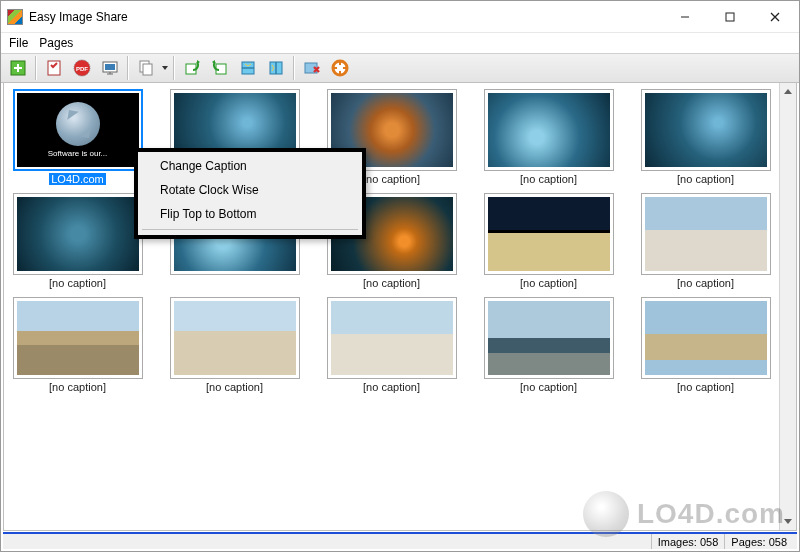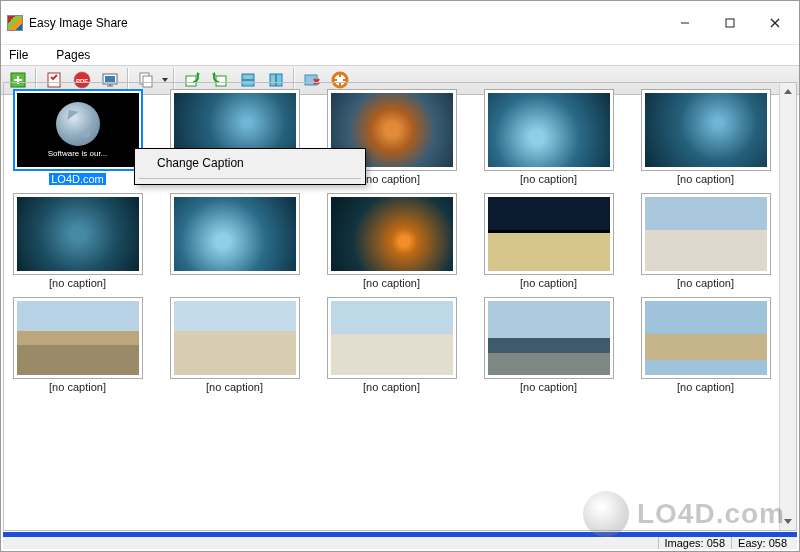--- a/index.html
+++ b/index.html
@@ -1,29 +1,29 @@
 <!DOCTYPE html>
 <html><head>
 <meta charset="utf-8">
 <style>
   * { box-sizing: border-box; margin: 0; padding: 0; }
   html, body { width: 800px; height: 552px; overflow: hidden; font-family: "Segoe UI", Tahoma, sans-serif; font-size: 12px; }
   body { background: #fff; border: 1px solid #999; position: relative; }
 
   
-  .titlebar { height: 44px; background: #fff; display: flex; align-items: center; padding: 0 2px 0 6px; border-bottom: 1px solid #e8e8e8; }
+  .titlebar { height: 32px; background: #fff; display: flex; align-items: center; padding: 0 2px 0 6px; border-bottom: 1px solid #e8e8e8; }
   .titlebar .app-icon { width: 16px; height: 16px; margin-right: 6px; background: linear-gradient(135deg,#c1272d 25%, #8cc63f 25% 50%, #f7931e 50% 75%, #0071bc 75%); border: 1px solid #888; }
   .titlebar .title { flex: 0 0 auto; font-size: 12px; }
   .titlebar .spacer { flex: 1; }
   .winbtn { width: 45px; height: 28px; display: flex; align-items: center; justify-content: center; color: #222; font-family: Arial; font-size: 10px;}
   .winbtn svg { width: 10px; height: 10px; stroke: #222; fill: none; stroke-width: 1; }
   .winbtn.close svg { stroke-width: 1.3; }
 
   
-  .menubar { height: 20px; display: flex; align-items: center; padding: 0 4px; gap: 20px; font-size: 12px; }
+  .menubar { height: 20px; display: flex; align-items: center; padding: 0 4px; gap: 3px; font-size: 12px; }
   .menubar span { padding: 1px 4px; }
 
   
   .toolbar { height: 30px; background: linear-gradient(#f2f2f2,#e4e4e4); border-top: 1px solid #d0d0d0; border-bottom: 1px solid #c0c0c0; display: flex; align-items: center; padding: 0 4px; gap: 2px; }
   .tbtn { width: 26px; height: 26px; border: 1px solid transparent; border-radius: 2px; display: flex; align-items:center; justify-content:center; }
   .tsep { width: 1px; height: 24px; border-left: 1px solid #bfbfbf; border-right: 1px solid #fff; margin: 0 2px; }
   .dropdown-handle { width: 8px; height: 26px; display:flex; align-items:center; justify-content:center; }
   .dropdown-handle .arrow { width:0;height:0;border-left:3px solid transparent;border-right:3px solid transparent;border-top:4px solid #333; }
 
   
@@ -58,26 +58,26 @@
   .img-tower { background: linear-gradient(#9fc3db 0 45%, #c6b48a 45% 80%, #9fc3db 80% 100%); }
 
   .logo-thumb { width:122px; height:74px; background:#000; display:flex; flex-direction:column; align-items:center; justify-content:center; }
   .logo-thumb .circ { width:44px; height:44px; border-radius:50%; background: radial-gradient(circle at 40% 35%, #d4e1ec 5%, #8da9bd 50%, #5d7b92 100%); position:relative; }
   .logo-thumb .circ::before, .logo-thumb .circ::after { content:""; position:absolute; width:0;height:0; border:7px solid transparent; }
   .logo-thumb .circ::before { top:1px; left:6px; border-bottom-color:#8fa9bd; transform:rotate(-35deg); }
   .logo-thumb .circ::after { bottom:1px; right:4px; border-top-color:#8fa9bd; transform:rotate(-35deg); }
   .logo-thumb .tag { font-size:8px; color:#fff; margin-top:3px; }
 
   
-  .context-menu { position:absolute; top: 147px; left: 133px; width: 232px; background:#f0f0f0; border:1px solid #000000; box-shadow: 3px 3px 6px rgba(0,0,0,.25); padding: 2px; z-index: 50; }
+  .context-menu { position:absolute; top: 147px; left: 133px; width: 232px; background:#f0f0f0; border:4px solid #000000; box-shadow: 3px 3px 6px rgba(0,0,0,.25); padding: 2px; z-index: 50; }
   .context-menu .item { padding: 5px 14px 5px 20px; font-size: 12px; color:#000; }
   .context-menu .separator { height:1px; background:#c0c0c0; margin: 3px 2px; }
 
   
-  .statusbar { position:absolute; left:2px; right:2px; bottom:2px; height:17px; background:#f0f0f0; border-top:5px solid #1d4ed8; display:flex; align-items:flex-start; font-size:11px; padding:0 4px; }
+  .statusbar { position:absolute; left:2px; right:2px; bottom:2px; height:17px; background:#f0f0f0; border-top:2px solid #1d4ed8; display:flex; align-items:flex-start; font-size:11px; padding:0 4px; }
   .statusbar .flex { flex:1; }
   .statusbar .panel { border-left:1px solid #c0c0c0; padding:0 6px; height:100%; display:flex; align-items:center; }
 
   
   .watermark { position:absolute; right:14px; bottom:14px; font-size:28px; letter-spacing:1px; color:rgba(0,0,0,.22); font-weight:600; display:flex; align-items:center; gap:8px; }
   .watermark .bowl { width:46px; height:46px; border-radius:50%; background: radial-gradient(circle at 40% 35%, rgba(255,255,255,.5) 5%, rgba(150,150,150,.35) 60%, rgba(80,80,80,.3) 100%); }
 </style>
 </head>
 <body>
 
@@ -294,31 +294,33 @@
         <div class="a"></div>
       </div>
     <div class="scroll-down">
         <div class="a"></div>
       </div>
   </div>
 </div>
 
 <div class="context-menu">
   <div class="item">Change Caption</div>
+  <div class="item">Rotate Clock Wise</div>
+  <div class="item">Flip Top to Bottom</div>
   <div class="separator"></div>
 </div>
 
 <div class="statusbar">
   <div class="flex"></div>
   <div class="panel">
     <span>Images:</span>&nbsp;
     <span>058</span>
   </div>
   <div class="panel">
-    <span>Easy:</span>&nbsp;
+    <span>Pages:</span>&nbsp;
     <span>058</span>
   </div>
 </div>
 
 <div class="watermark">
   <div class="bowl"></div>
   <span>LO4D.com</span>
 </div>
 
 </body></html>

